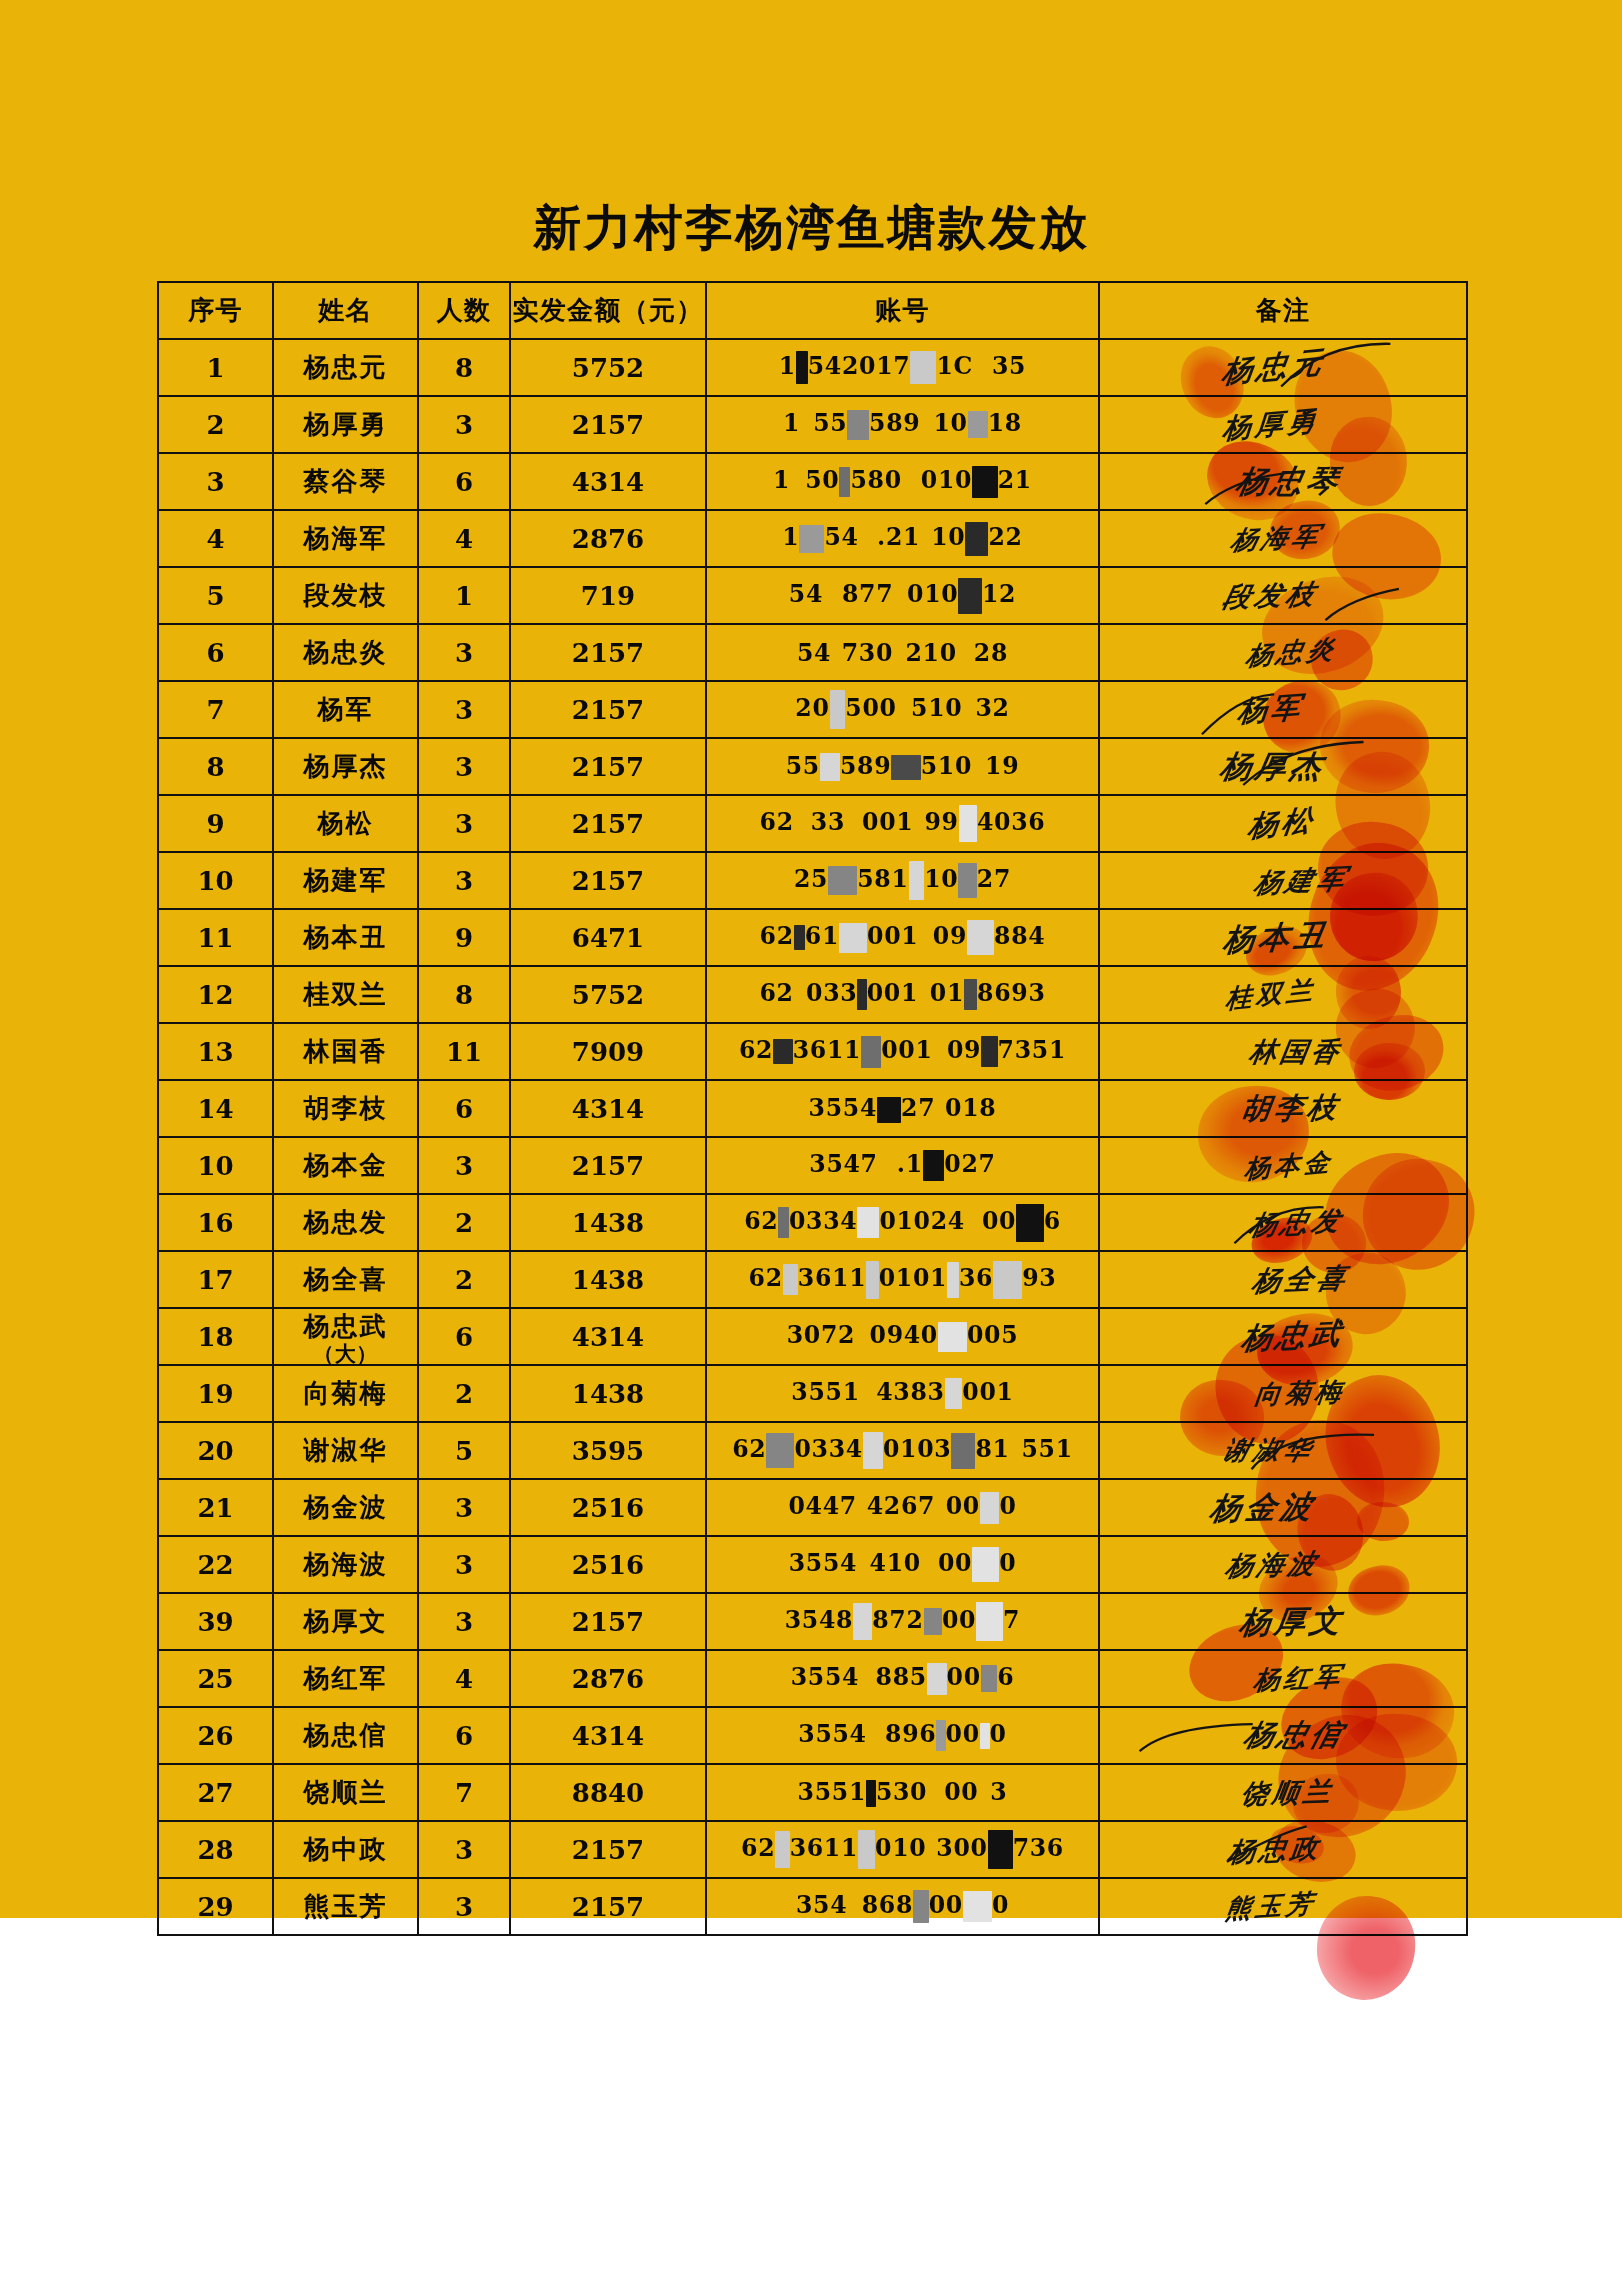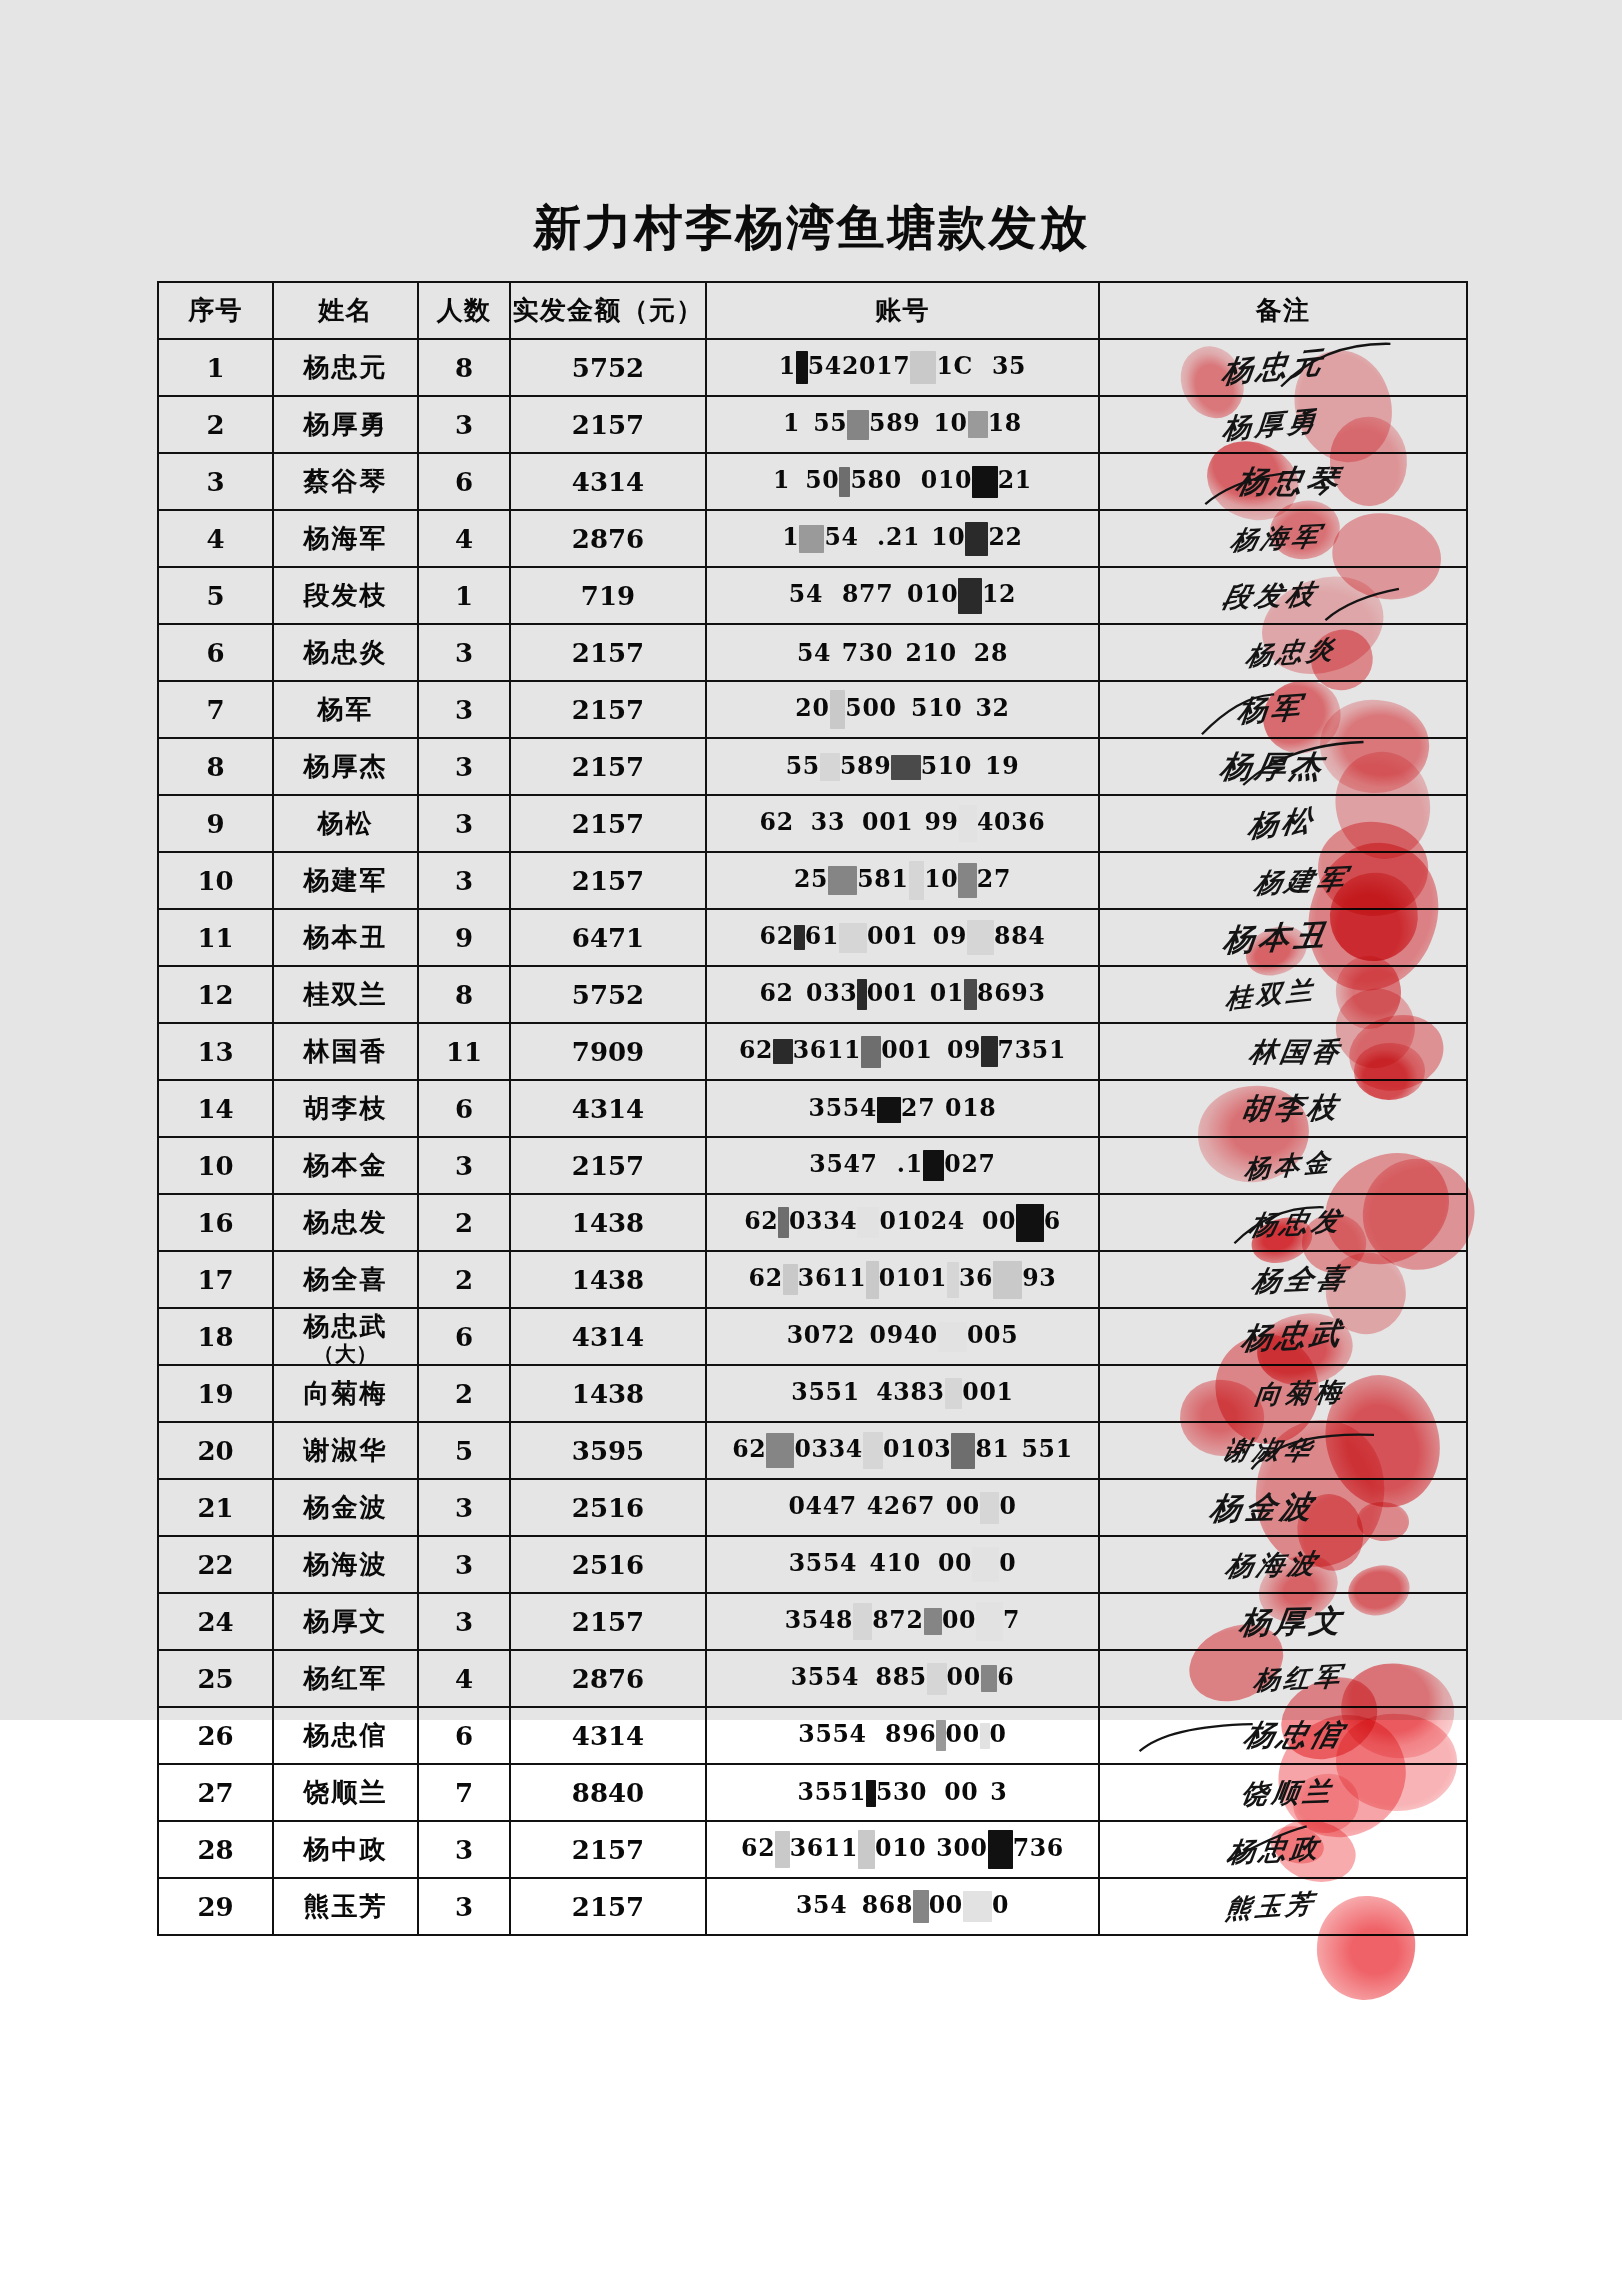--- a/index.html
+++ b/index.html
@@ -4,21 +4,21 @@
 <style>
   html,body{margin:0;padding:0;}
   body{
     width:1623px;height:2295px;
     background:#ffffff;
     font-family:"Liberation Serif","DejaVu Serif",serif;
     color:#0a0a0a;
     position:relative;
     overflow:hidden;
   }
-  .page{position:relative;width:1623px;height:1720px;background:#e5e5e5;}
+  .page{position:relative;width:1623px;height:1918px;background:#eab308;}
 
   
   .doc-title{
     position:absolute;
     top:196px;left:0;width:1623px;
     text-align:center;
     font-family:"DejaVu Serif",serif;
     font-size:48px;
     font-weight:700;
     letter-spacing:2.6px;
@@ -454,21 +454,21 @@
             <td>
               <div class="acct"><span class="seg">3554</span><span class="gap" style="width: 12.4px;"></span><span class="seg">410</span><span class="gap" style="width: 17px;"></span><span class="seg">00</span><span class="gap"><span class="redact" style="width: 27px; background: rgb(226, 226, 226); height: 35px;"></span></span><span class="seg">0</span></div>
             </td>
             <td class="note">
               <div class="stamp" style="width: 81px; height: 63px; left: 158px; top: 19.6px; background: radial-gradient(at 50.0094% 53.3278%, rgb(232, 35, 42) 0%, rgb(232, 35, 42) 27.3266%, rgb(244, 136, 140) 59.4254%, rgba(244, 140, 144, 0.25) 100%); opacity: 0.66; transform: rotate(-22deg);"></div>
               <div class="stamp" style="width: 62px; height: 49px; left: 248px; top: 29px; background: radial-gradient(at 47.9724% 48.4498%, rgb(232, 35, 42) 0%, rgb(232, 35, 42) 49.6687%, rgb(244, 136, 140) 68.6152%, rgba(244, 140, 144, 0.25) 100%); opacity: 0.68; transform: rotate(-12deg);"></div>
               <div class="sig" style="transform: skewX(-14deg) rotate(-2deg); font-size: 27px; margin-left: -10.5px;">杨海波</div>
             </td>
           </tr>
           <tr>
-            <td class="idx">24</td>
+            <td class="idx">39</td>
             <td class="name">杨厚文</td>
             <td class="cnt">3</td>
             <td class="amt">2157</td>
             <td>
               <div class="acct"><span class="seg">3548</span><span class="gap"><span class="redact" style="width: 19px; background: rgb(214, 214, 214); height: 37px;"></span></span><span class="seg">872</span><span class="gap"><span class="redact" style="width: 18.3px; background: rgb(133, 133, 133); height: 27px;"></span></span><span class="seg">00</span><span class="gap"><span class="redact" style="width: 27px; background: rgb(226, 226, 226); height: 39px;"></span></span><span class="seg">7</span></div>
             </td>
             <td class="note">
               <div class="stamp" style="width: 97px; height: 72px; left: 88px; top: 33px; background: radial-gradient(at 36.0698% 51.4239%, rgb(244, 136, 140) 0%, rgb(244, 136, 140) 42.1337%, rgb(244, 136, 140) 67.0313%, rgba(244, 140, 144, 0.25) 100%); opacity: 0.95; transform: rotate(-22deg);"></div>
               <div class="sig" style="transform: skewX(-8deg) rotate(-1deg); font-size: 31px; margin-left: 8.5px;">杨厚文</div>
             </td>

